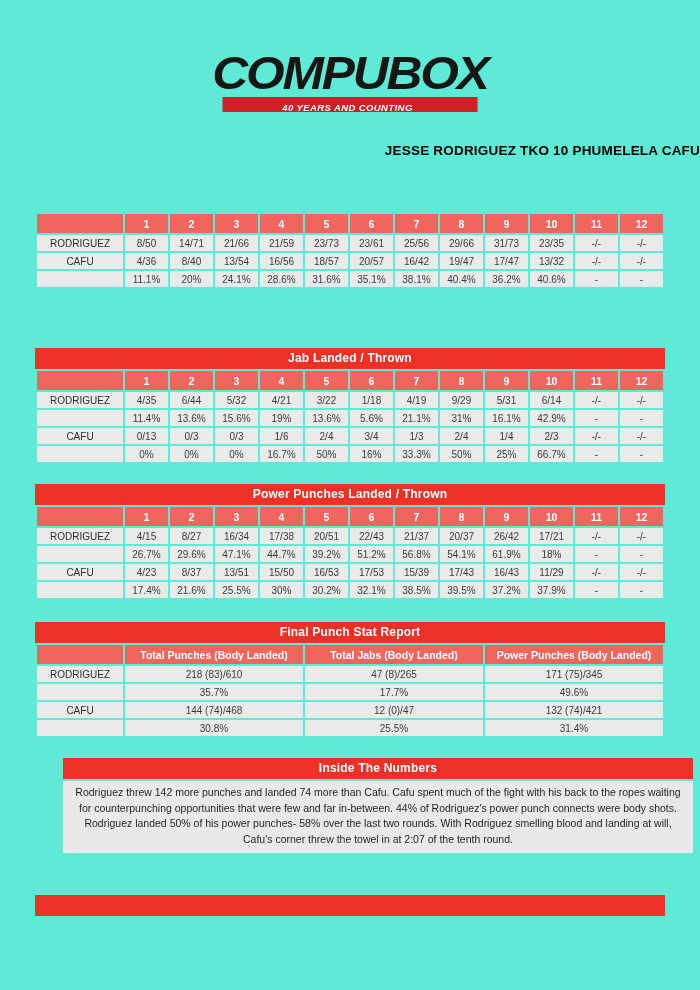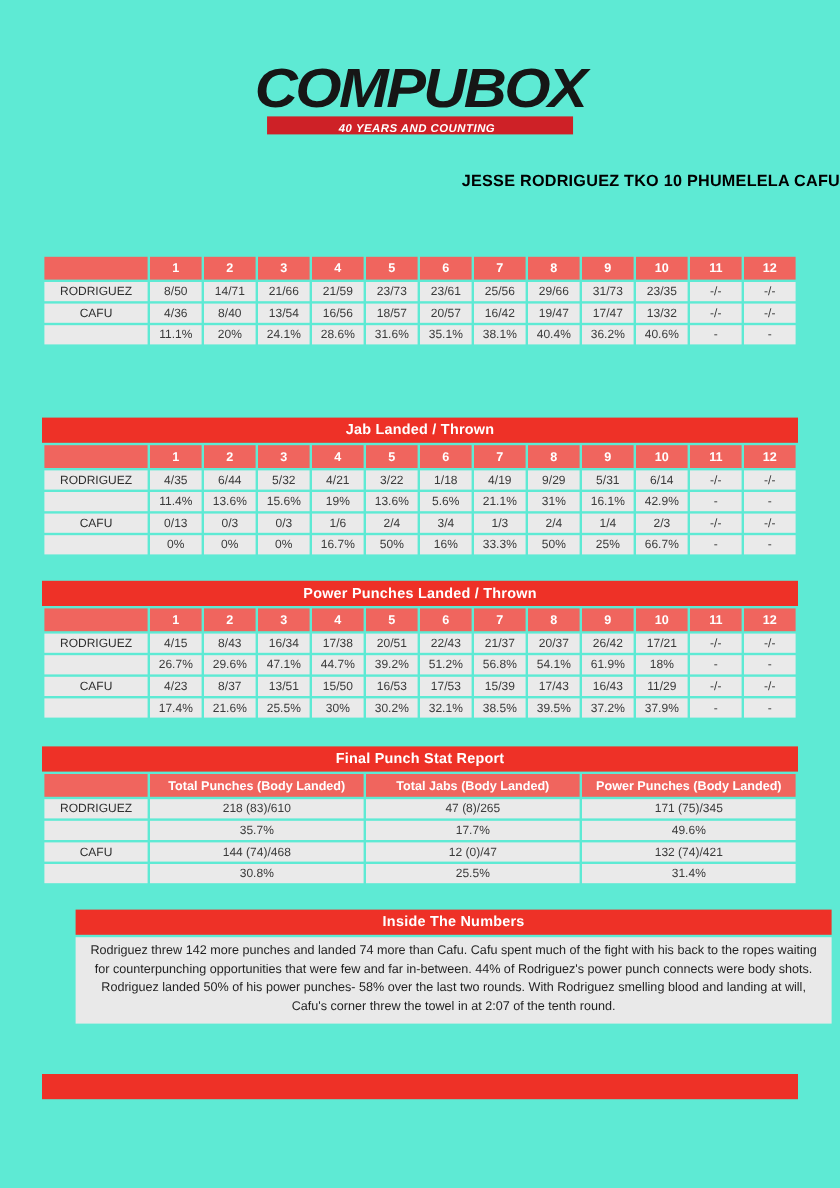--- a/index.html
+++ b/index.html
@@ -281,21 +281,21 @@
             <th class="round">7</th>
             <th class="round">8</th>
             <th class="round">9</th>
             <th class="round">10</th>
             <th class="round">11</th>
             <th class="round">12</th>
           </tr>
           <tr>
             <th class="name">RODRIGUEZ</th>
             <td>4/15</td>
-            <td>8/43</td>
+            <td>8/27</td>
             <td>16/34</td>
             <td>17/38</td>
             <td>20/51</td>
             <td>22/43</td>
             <td>21/37</td>
             <td>20/37</td>
             <td>26/42</td>
             <td>17/21</td>
             <td>-/-</td>
             <td>-/-</td>

